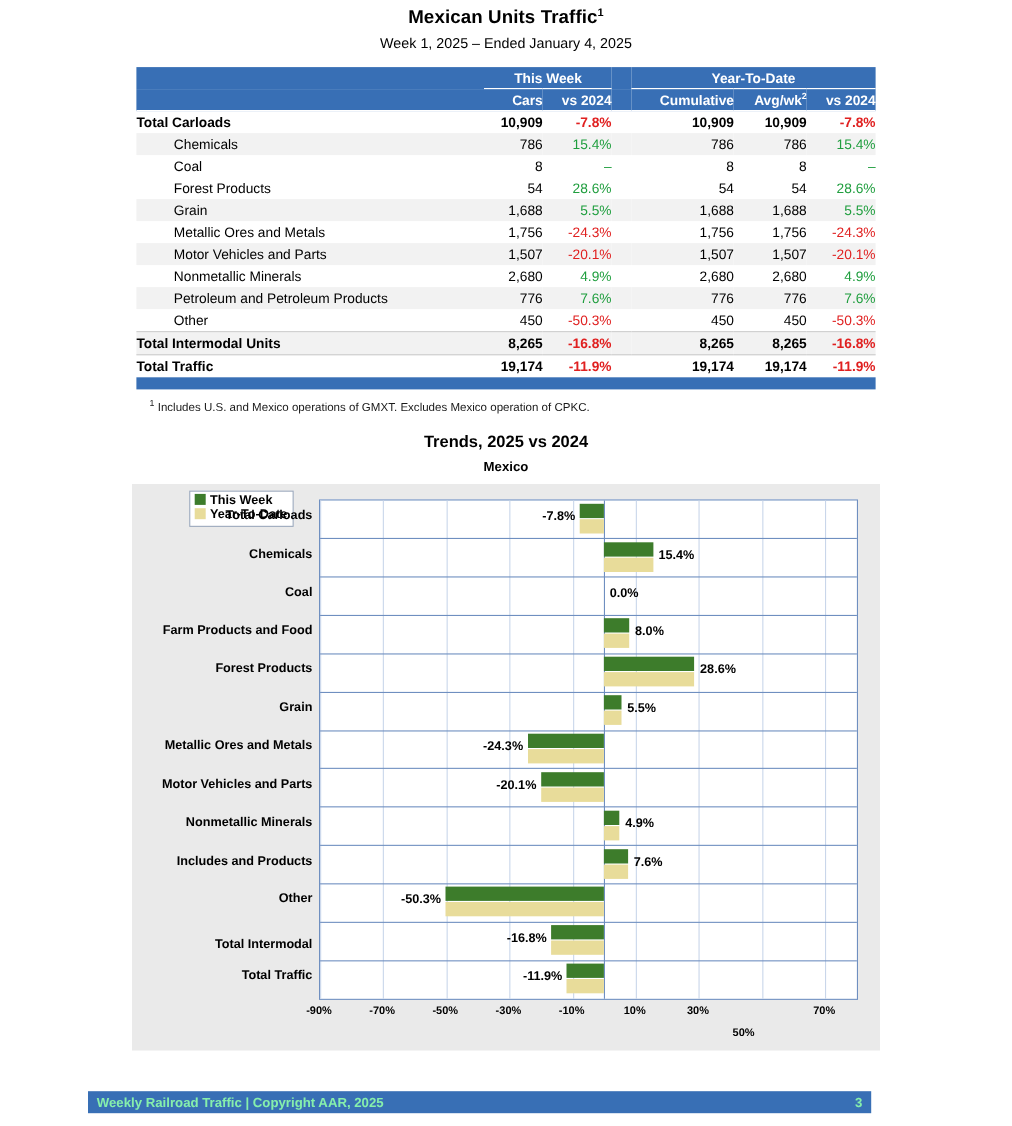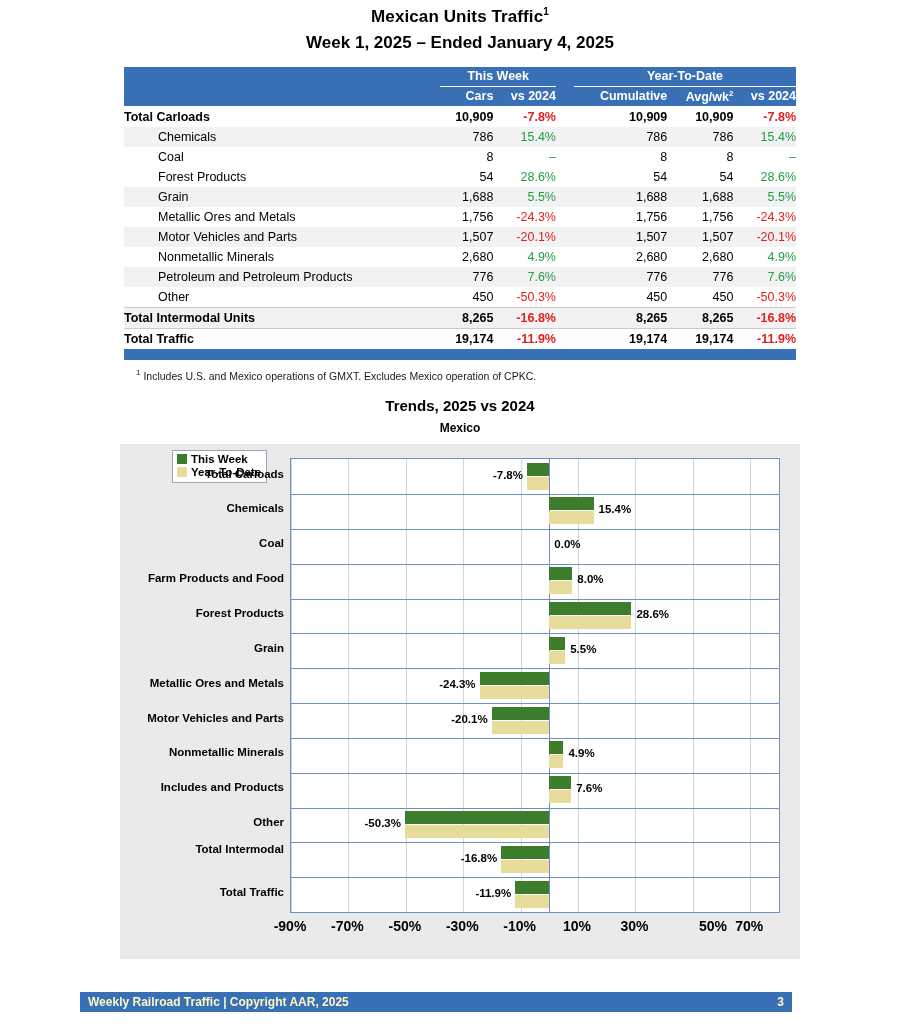--- a/index.html
+++ b/index.html
@@ -26,22 +26,22 @@
     text-align: center;
     padding-top: 6px;
   }
   .doc-title {
     font-size: 17px;
     font-weight: bold;
     letter-spacing: .1px;
   }
   .doc-title sup { font-size: 10px; }
   .doc-subtitle {
-    font-size: 17px;
-    font-weight: bold;
+    font-size: 13px;
+    font-weight: normal;
     margin-top: 6px;
   }
 
   
   .table-wrap {
     margin: 14px auto 0 auto;
     width: 672px;
   }
   table.rail {
     border-collapse: collapse;
@@ -197,35 +197,35 @@
     display: inline-block;
     width: 10px;
     height: 10px;
     margin-right: 4px;
     vertical-align: -1px;
   }
   .sw-week { background: #3d7c2b; }
   .sw-ytd { background: #e8dc9a; }
   .xtick {
     position: absolute;
-    font-size: 14px;
+    font-size: 10px;
     font-weight: bold;
     transform: translateX(-50%);
     top: 474px;
   }
 
   
   .footer {
     position: absolute;
     left: 80px;
     bottom: 12px;
     width: 712px;
     height: 20px;
     background: #386fb5;
-    color: #fef9c3;
+    color: #86efac;
     font-size: 12px;
     font-weight: bold;
     display: flex;
     align-items: center;
     justify-content: space-between;
     padding: 0 8px;
     box-sizing: border-box;
   }
 </style>
 </head>
@@ -451,36 +451,36 @@
       <div><span class="swatch sw-ytd"></span><span>Year-To-Date</span></div>
     </div>
     <div id="axis-labels">
         <div class="xtick" style="left: 170px;">-90%</div>
         <div class="xtick" style="left: 227.412px;">-70%</div>
         <div class="xtick" style="left: 284.824px;">-50%</div>
         <div class="xtick" style="left: 342.235px; text-align: right;">-30%</div>
         <div class="xtick" style="left: 399.647px;">-10%</div>
         <div class="xtick" style="left: 457.059px;">10%</div>
         <div class="xtick" style="left: 514.471px;">30%</div>
-        <div class="xtick" style="left: 593px;">50%</div>
+        <div class="xtick" style="left: 556px; margin-top: 20px;">50%</div>
         <div class="xtick" style="left: 629.294px;">70%</div>
       </div>
     <div id="cat-labels">
         <div class="catlabel" style="top: 23.4231px;">Total Carloads</div>
         <div class="catlabel" style="top: 58.2692px;">Chemicals</div>
         <div class="catlabel" style="top: 93.1154px;">Coal</div>
         <div class="catlabel" style="top: 127.962px;">Farm Products and Food</div>
         <div class="catlabel" style="top: 162.808px;">Forest Products</div>
         <div class="catlabel" style="top: 197.654px;">Grain</div>
         <div class="catlabel" style="top: 232.5px;">Metallic Ores and Metals</div>
         <div class="catlabel" style="top: 267.346px;">Motor Vehicles and Parts</div>
         <div class="catlabel" style="top: 302.192px;">Nonmetallic Minerals</div>
         <div class="catlabel" style="top: 337.038px;">Includes and Products</div>
         <div class="catlabel" style="top: 371.885px;">Other</div>
-        <div class="catlabel" style="top: 399px;">Total Intermodal</div>
+        <div class="catlabel" style="top: 413px;">Total Intermodal</div>
         <div class="catlabel" style="top: 441.577px;">Total Traffic</div>
       </div>
   </div>
 
   <div class="footer">
     <span>Weekly Railroad Traffic | Copyright AAR, 2025</span>
     <span>3</span>
   </div>
 </div>
 

